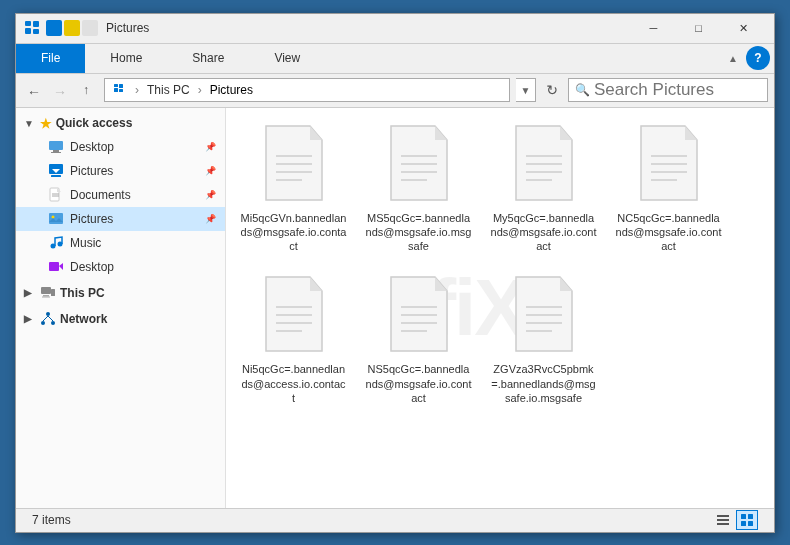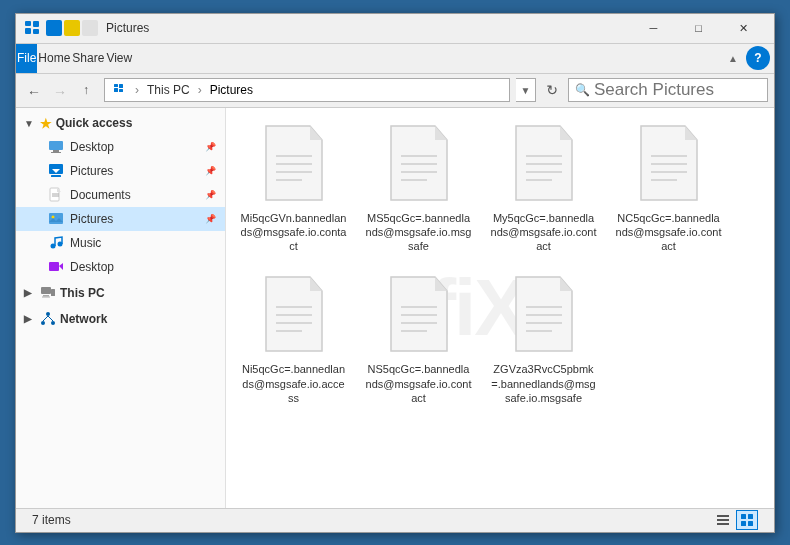--- a/index.html
+++ b/index.html
@@ -80,21 +80,21 @@
 
     
     .ribbon-tabs {
       display: flex;
       align-items: center;
       background: #f0f0f0;
       border-bottom: 1px solid #ccc;
       height: 30px;
     }
     .ribbon-tab {
-      padding: 4px 0;
+      padding: 4px 24px;
       cursor: pointer;
       font-size: 12px;
       color: #333;
       border: 1px solid transparent;
       height: 100%;
       display: flex;
       align-items: center;
     }
     .ribbon-tab.active {
       background: #fff;
@@ -550,21 +550,21 @@
         </div>
         <div class="file-item">
           <div class="file-icon"><svg viewBox="0 0 72 80" xmlns="http://www.w3.org/2000/svg">
       <polygon points="8,2 52,2 64,16 64,76 8,76" fill="#f5f5f5" stroke="#ccc" stroke-width="1.5"></polygon>
       <polygon points="52,2 52,16 64,16" fill="#e0e0e0"></polygon>
       <line x1="18" y1="32" x2="54" y2="32" stroke="#ccc" stroke-width="1.5"></line>
       <line x1="18" y1="40" x2="54" y2="40" stroke="#ccc" stroke-width="1.5"></line>
       <line x1="18" y1="48" x2="54" y2="48" stroke="#ccc" stroke-width="1.5"></line>
       <line x1="18" y1="56" x2="44" y2="56" stroke="#ccc" stroke-width="1.5"></line>
     </svg></div>
-          <div class="file-name">Ni5qcGc=.bannedlands@msgsafe.io.access</div>
+          <div class="file-name">Ni5qcGc=.bannedlands@access.io.contact</div>
         </div>
         <div class="file-item">
           <div class="file-icon"><svg viewBox="0 0 72 80" xmlns="http://www.w3.org/2000/svg">
       <polygon points="8,2 52,2 64,16 64,76 8,76" fill="#f5f5f5" stroke="#ccc" stroke-width="1.5"></polygon>
       <polygon points="52,2 52,16 64,16" fill="#e0e0e0"></polygon>
       <line x1="18" y1="32" x2="54" y2="32" stroke="#ccc" stroke-width="1.5"></line>
       <line x1="18" y1="40" x2="54" y2="40" stroke="#ccc" stroke-width="1.5"></line>
       <line x1="18" y1="48" x2="54" y2="48" stroke="#ccc" stroke-width="1.5"></line>
       <line x1="18" y1="56" x2="44" y2="56" stroke="#ccc" stroke-width="1.5"></line>
     </svg></div>

